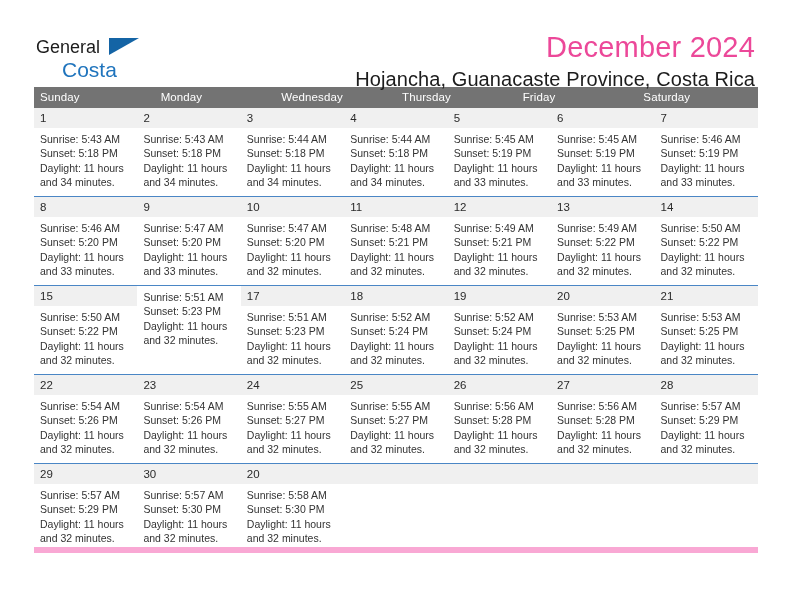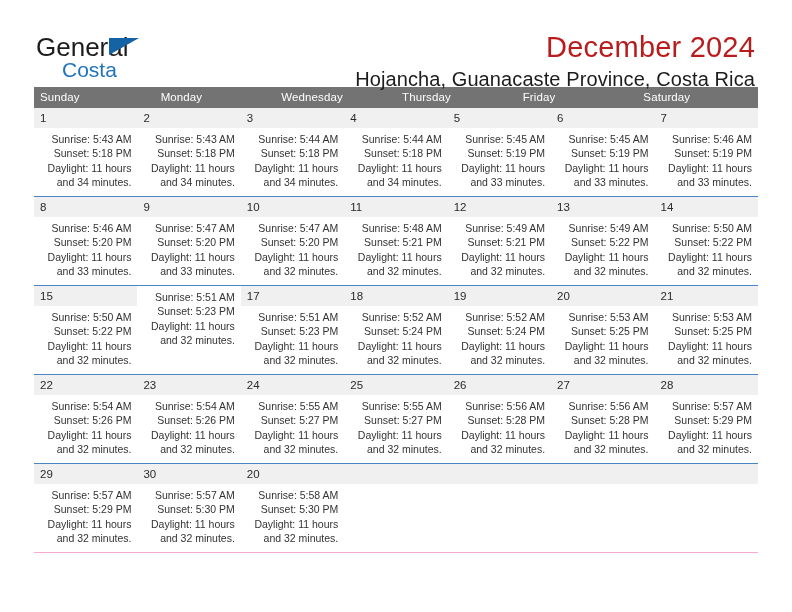--- a/index.html
+++ b/index.html
@@ -28,21 +28,21 @@
     height: 74px;
   }
 
   .brand {
     position: relative;
     width: 120px;
     padding-top: 6px;
   }
 
   .brand-line1 {
-    font-size: 26px;
+    font-size: 18px;
     color: #1c1c1c;
     line-height: 23px;
     letter-spacing: 0px;
     display: block;
     font-family: "Liberation Sans", sans-serif;
   }
 
   .brand-line2 {
     font-size: 21px;
     color: #1f74bd;
@@ -62,21 +62,21 @@
     border-bottom: 17px solid transparent;
   }
 
   .title-block {
     text-align: right;
     padding-right: 1px;
   }
 
   .cal-title {
     font-size: 29px;
-    color: #b91c1c;
+    color: #ec4899;
     line-height: 34px;
     font-weight: normal;
     letter-spacing: 0.2px;
   }
 
   .cal-subtitle {
     font-size: 20px;
     color: #1c1c1c;
     line-height: 18px;
     margin-top: 6px;
@@ -106,21 +106,21 @@
     white-space: nowrap;
   }
 
   .week-row {
     display: flex;
     border-bottom: 1px solid #4a86c5;
     min-height: 89px;
   }
 
   .week-row:last-child {
-    border-bottom: 1px solid #f9a8d4;
+    border-bottom: 6px solid #f9a8d4;
   }
 
   .day-cell {
     flex: 1 1 0;
     width: 103.4px;
     padding: 0;
     background: #ffffff;
     overflow: hidden;
   }
 
@@ -132,21 +132,20 @@
     line-height: 20px;
     color: #2a2a2a;
   }
 
   .day-cell.empty .day-number-strip {
     background: #f0f0f0;
   }
 
   .day-info {
     padding: 4px 6px 0 6px;
-    text-align: right;
   }
 
   .day-info div {
     font-size: 10.5px;
     line-height: 14.4px;
     color: #333333;
     white-space: nowrap;
     letter-spacing: 0px;
   }
 </style>

